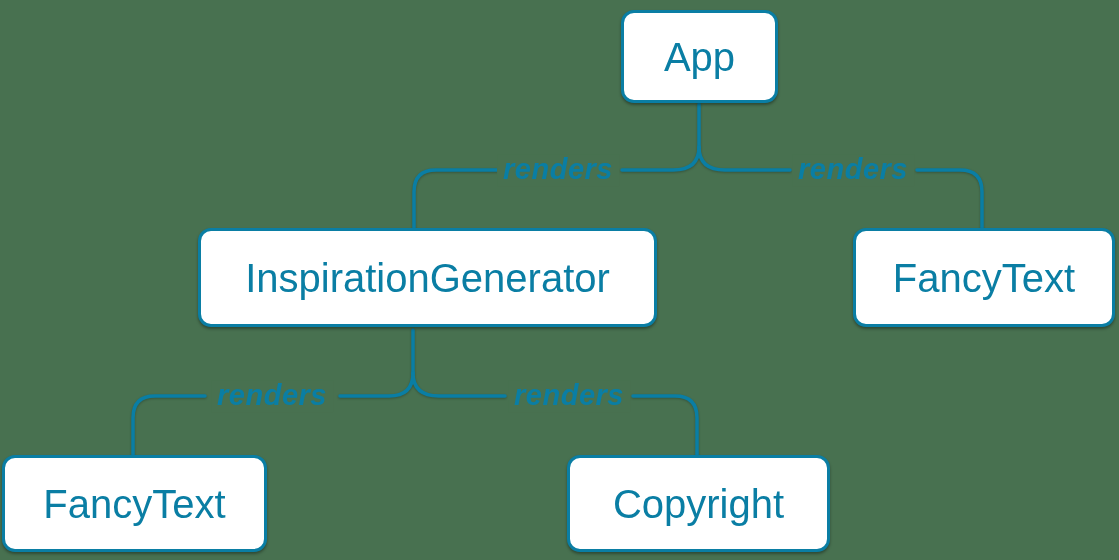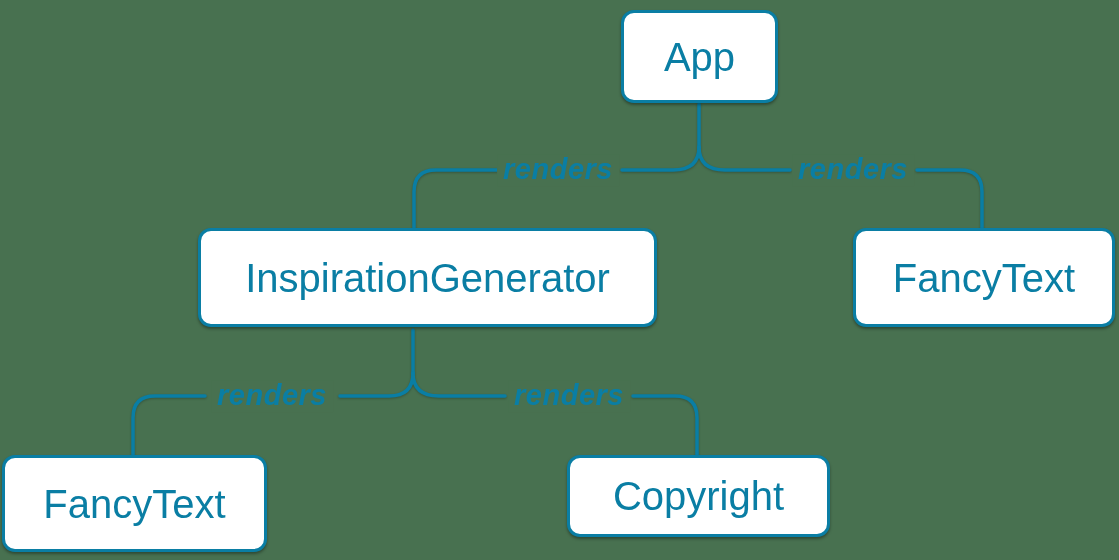--- a/index.html
+++ b/index.html
@@ -56,21 +56,21 @@
   .node-label{
     color:var(--accent);
     font-size:40px;
     line-height:1;
     white-space:nowrap;
   }
   .node-app{left:621px;top:10px;width:157px;height:93px;}
   .node-inspiration{left:198px;top:228px;width:459px;height:99px;}
   .node-fancytext-top{left:853px;top:228px;width:262px;height:99px;}
   .node-fancytext-bottom{left:2px;top:455px;width:265px;height:97px;}
-  .node-copyright{left:567px;top:455px;width:263px;height:82px;}
+  .node-copyright{left:567px;top:455px;width:263px;height:97px;}
   .lbl-top-left{left:558px;top:170px;}
   .lbl-top-right{left:853px;top:170px;}
   .lbl-bottom-left{left:272px;top:396px;}
   .lbl-bottom-right{left:569px;top:396px;}
 </style>
 </head>
 <body>
 
 <div class="stage">
 

